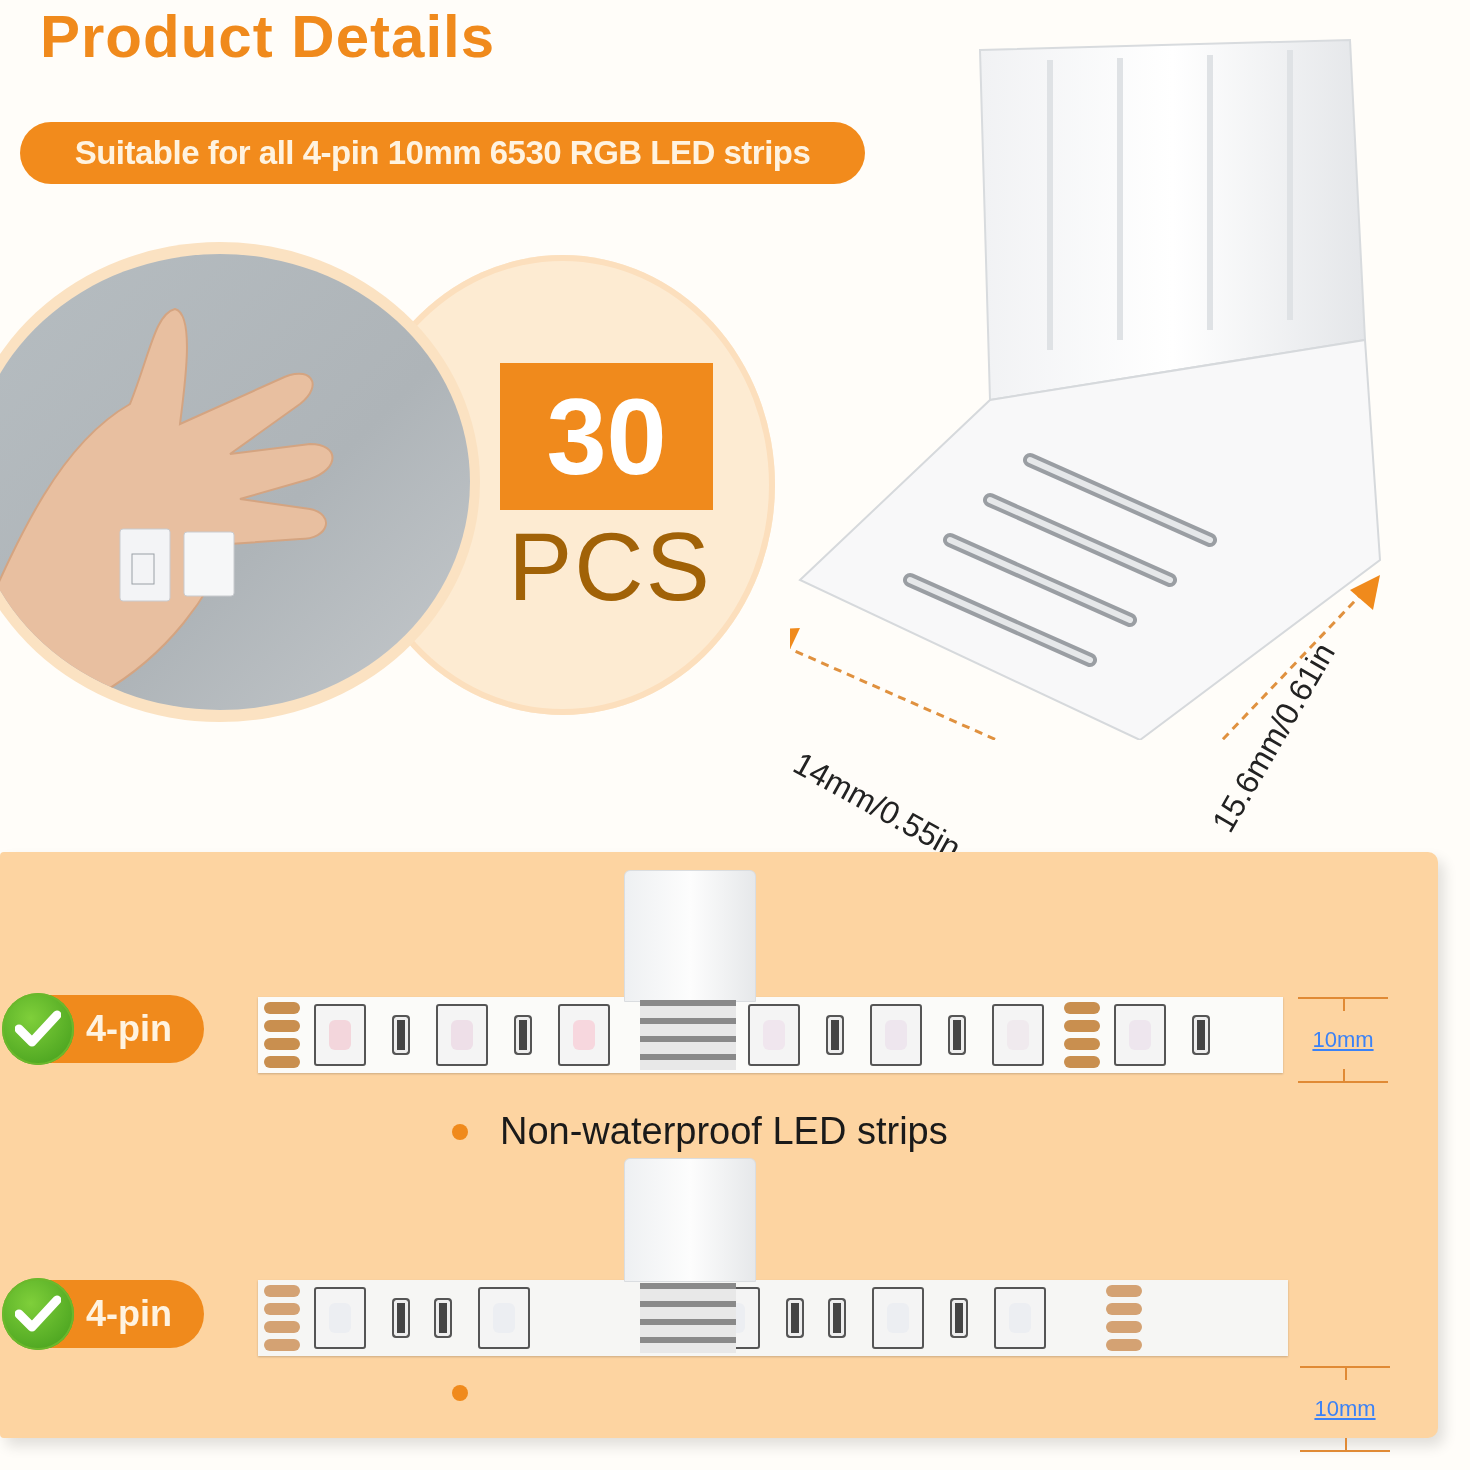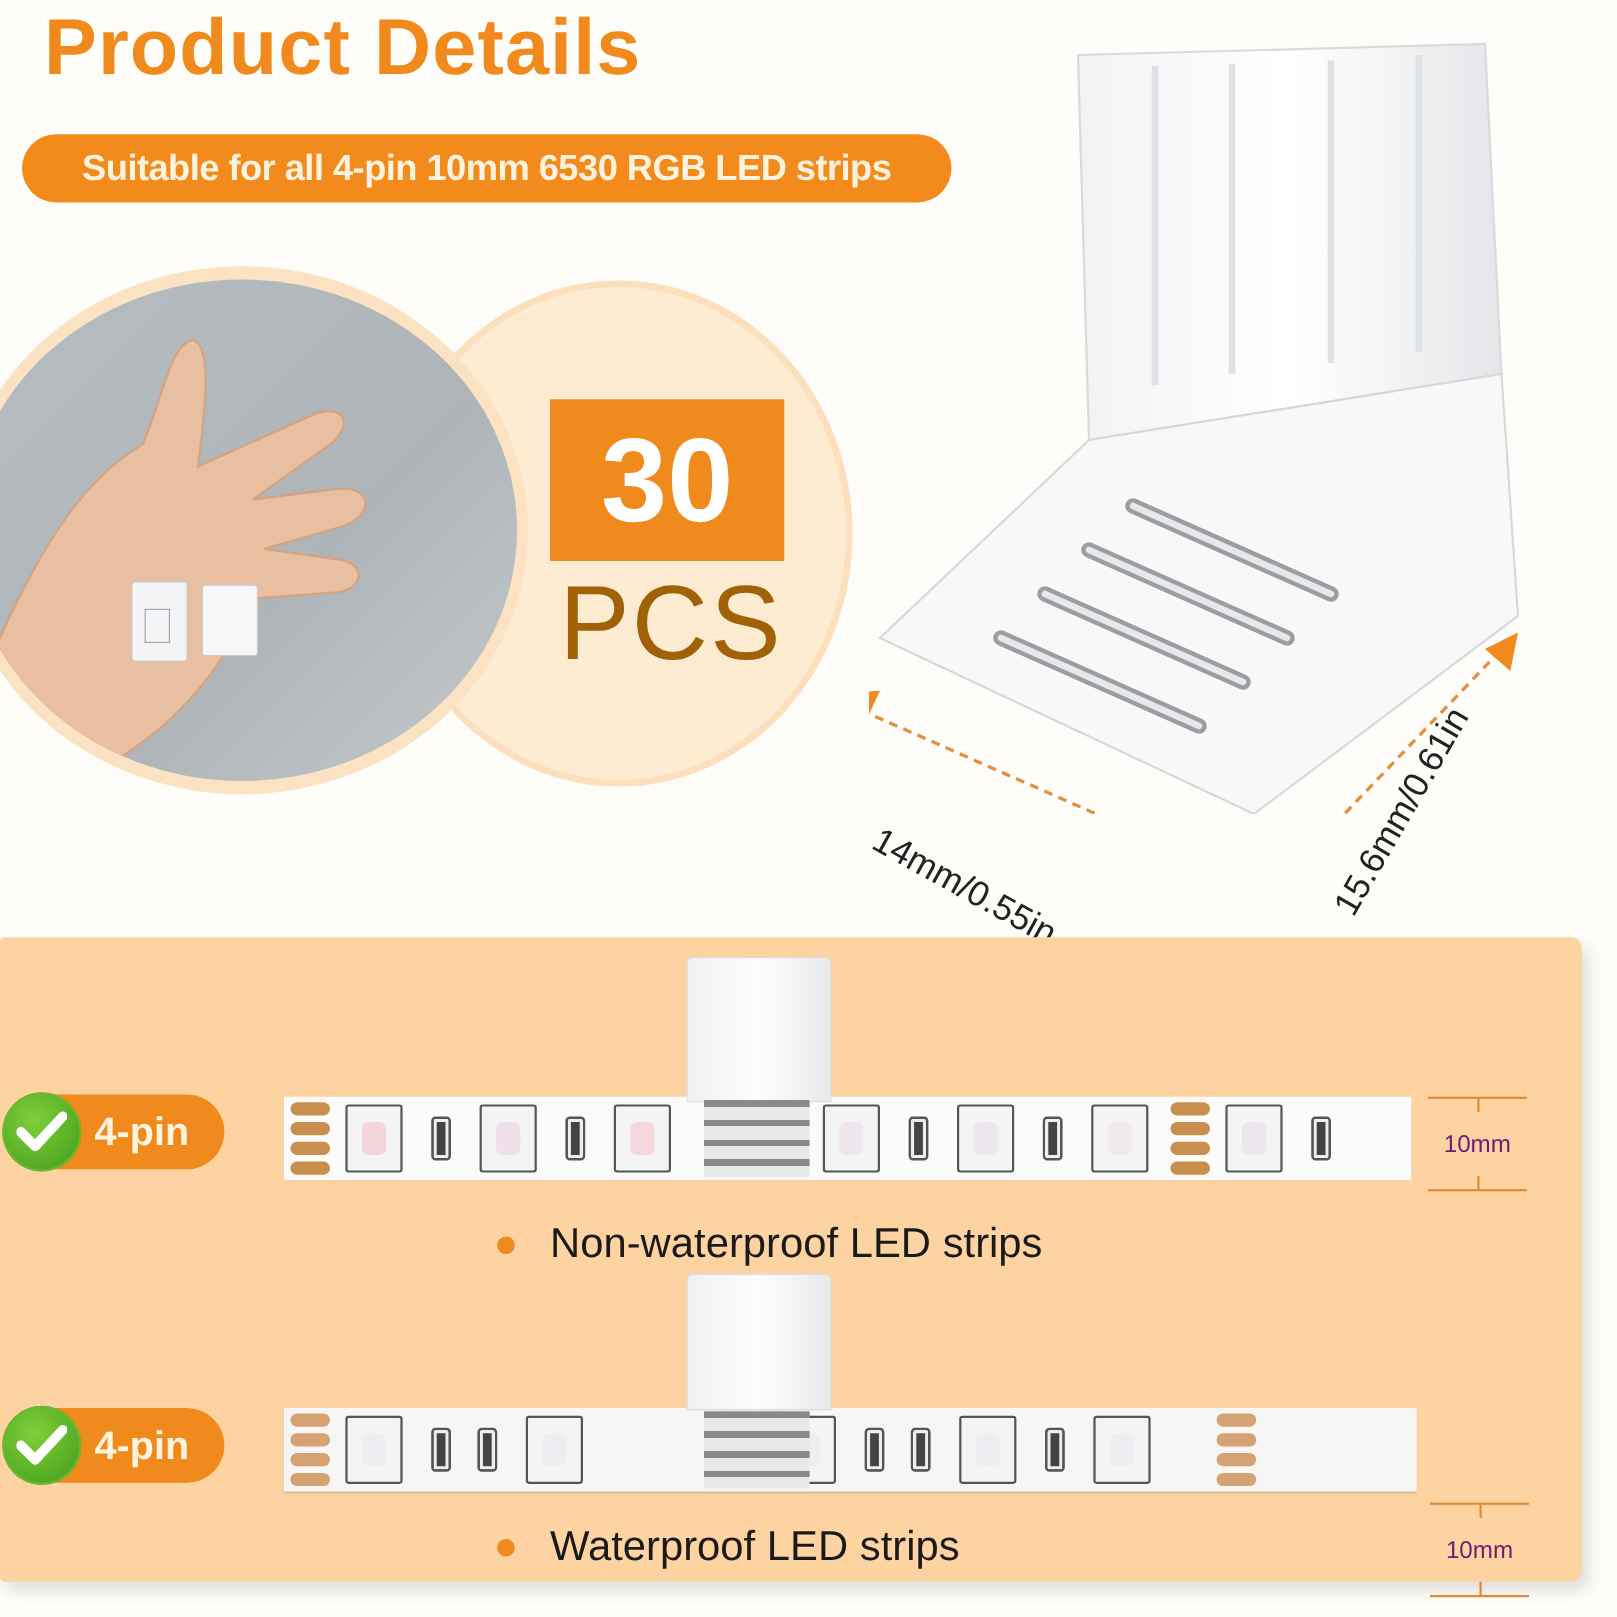--- a/index.html
+++ b/index.html
@@ -1,18 +1,18 @@
 <!DOCTYPE html>
 <html><head>
 <meta charset="utf-8">
 <style>
   html,body{margin:0;padding:0;}
   body{width:1470px;height:1470px;background:#fffdf9;position:relative;overflow:hidden;font-family:"Liberation Sans",sans-serif;}
   .abs{position:absolute;}
-  .title{left:40px;top:2px;font-size:72px;font-weight:bold;color:#f08a1c;letter-spacing:1px;white-space:nowrap;}
+  .title{left:40px;top:2px;font-size:60px;font-weight:bold;color:#f08a1c;letter-spacing:1px;white-space:nowrap;}
   .subtitle-pill{left:20px;top:122px;width:845px;height:62px;border-radius:31px;background:#f28b1c;display:flex;align-items:center;justify-content:center;color:#fff3e0;font-size:33px;font-weight:bold;letter-spacing:-0.5px;white-space:nowrap;}
   .circle-right{left:350px;top:255px;width:425px;height:460px;border-radius:50%;background:#fdebd2;box-shadow:0 0 0 6px #fcdfbd inset;}
   .circle-left{left:-40px;top:242px;width:520px;height:480px;border-radius:50%;background:#fbe2c2;overflow:hidden;}
   .circle-left-inner{position:absolute;left:10px;top:12px;width:500px;height:456px;border-radius:50%;background:linear-gradient(135deg,#b6bdc1 0%,#aeb4b8 60%,#c5c9cc 100%);overflow:hidden;}
   .hand{position:absolute;left:10px;top:40px;width:430px;height:420px;}
   .badge{left:500px;top:363px;width:213px;height:147px;background:#f08a1c;display:flex;align-items:center;justify-content:center;color:#fff;font-size:108px;font-weight:bold;}
   .pcs{left:500px;top:512px;width:220px;font-size:96px;font-weight:normal;color:#a16207;text-align:center;letter-spacing:2px;}
   .connector{left:790px;top:20px;width:600px;height:720px;}
   .dim{font-size:32px;color:#222;white-space:nowrap;}
   .dim1{left:805px;top:745px;transform:rotate(29deg);transform-origin:left top;}
@@ -22,21 +22,21 @@
   .check{width:72px;height:72px;border-radius:50%;background:radial-gradient(circle at 40% 35%,#7fcf3a,#3f9a1a);display:flex;align-items:center;justify-content:center;position:relative;z-index:2;box-shadow:0 0 0 2px #6bb82c inset;}
   .tag-body{height:68px;background:#f08a1c;margin-left:-24px;padding-left:36px;padding-right:32px;display:flex;align-items:center;color:#fff3e0;font-size:36px;font-weight:bold;border-radius:0 34px 34px 0;}
   .strip{height:76px;background:#fbfbf9;box-shadow:0 1px 2px rgba(0,0,0,0.2);display:flex;align-items:center;}
   .pads{display:flex;flex-direction:column;gap:6px;margin-left:6px;}
   .pad{width:36px;height:12px;border-radius:6px;background:#c98f4f;}
   .led{width:48px;height:58px;border:2px solid #555;border-radius:3px;margin:0 14px;background:#f4f4f4;display:flex;align-items:center;justify-content:center;}
   .led span{width:22px;height:30px;border-radius:6px;}
   .res{width:14px;height:36px;border:2px solid #555;border-radius:4px;margin:0 12px;background:#444;box-shadow:0 0 0 3px #eee inset;}
   .clip-top{width:130px;height:130px;background:linear-gradient(90deg,#eef0f2,#fdfdfd,#e6e8ea);border-radius:6px 6px 0 0;border:1px solid #dadde0;}
   .clip-mid{width:96px;height:70px;background:repeating-linear-gradient(180deg,#8a8a8a 0 6px,#e8e8e8 6px 18px);}
-  .measure{width:90px;height:82px;border-top:2px solid #e08a35;border-bottom:2px solid #e08a35;display:flex;align-items:center;justify-content:center;font-size:22px;color:#701a75;position:relative;}
+  .measure{width:90px;height:82px;border-top:2px solid #e08a35;border-bottom:2px solid #e08a35;display:flex;align-items:center;justify-content:center;font-size:22px;color:#3b82f6;position:relative;text-decoration:underline;}
   .measure:before,.measure:after{content:"";position:absolute;left:45px;width:2px;height:12px;background:#e08a35;}
   .measure:before{top:0;}
   .measure:after{bottom:0;}
   .bullet{display:flex;align-items:center;font-size:38px;color:#1a1a1a;white-space:nowrap;}
   .dot{width:16px;height:16px;border-radius:50%;background:#f08a1c;margin-right:32px;}
 </style>
 </head>
 <body>
 
 <div class="abs title">Product Details</div>
@@ -204,14 +204,13 @@
 </div>
 <div class="abs" style="left:624px;top:1158px;">
   <div class="clip-top" style="height:122px;"></div>
 </div>
 <div class="abs clip-mid" style="left:640px;top:1283px;"></div>
 <div class="abs measure" style="left:1300px;top:1280px;">
   <span>10mm</span>
 </div>
 <div class="abs bullet" style="left:452px;top:1385px;">
   <span class="dot"></span>
-  <span>Waterproof LED strips</span>
 </div>
 
 </body></html>

